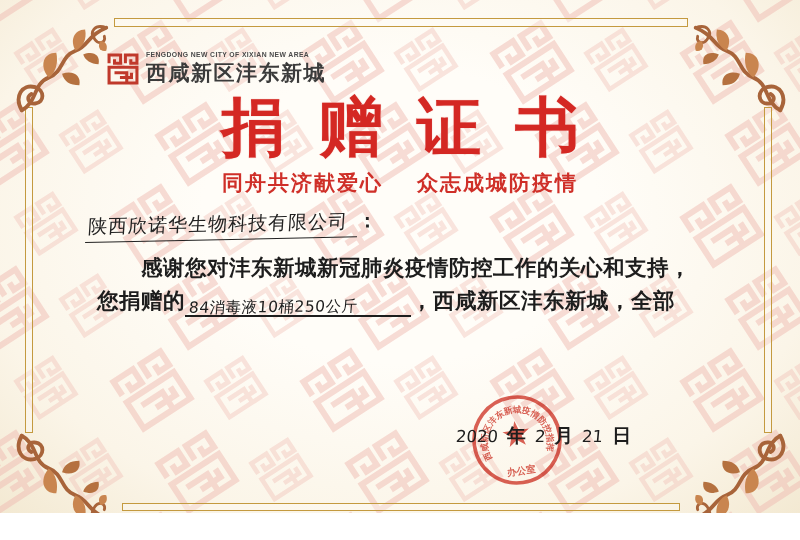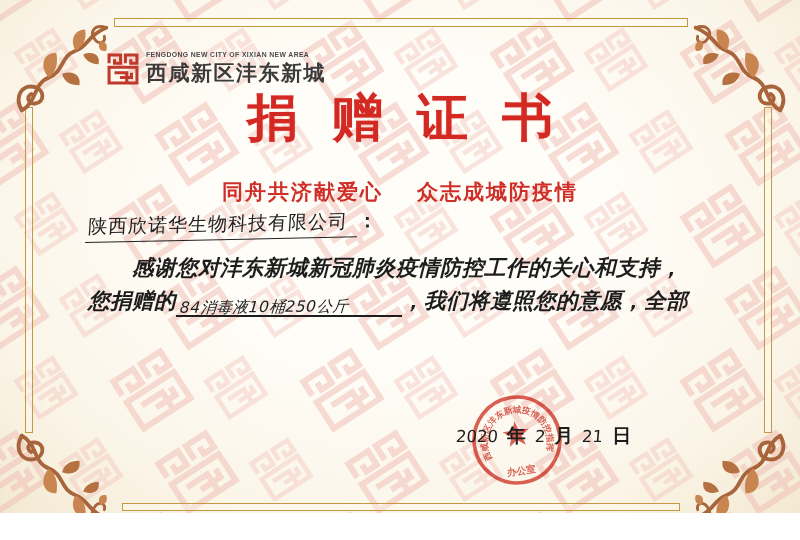--- a/index.html
+++ b/index.html
@@ -22,33 +22,33 @@
   .fl-bl{left:16px;top:430px;transform:scaleY(-1);}
   .fl-br{left:690px;top:430px;transform:scale(-1,-1);}
   
   .logo{position:absolute;left:106px;top:51px;display:flex;align-items:flex-start;}
   .logo-mark{width:34px;height:36px;color:#c0392b;}
   .logo-text{margin-left:6px;}
   .logo-en{font-family:"Liberation Sans","DejaVu Sans",sans-serif;font-size:6.8px;letter-spacing:.4px;color:#4a4a4a;font-weight:700;}
   .logo-zh{font-family:"Liberation Sans","DejaVu Sans",sans-serif;font-size:21px;font-weight:700;color:#3b3b3b;letter-spacing:1.5px;margin-top:1px;}
   
   .title{position:absolute;left:0;top:84px;width:800px;margin:0;text-align:center;
-    font-size:51px;font-weight:700;color:#d42823;letter-spacing:34px;text-indent:34px;
+    font-size:64px;font-weight:700;color:#d42823;letter-spacing:34px;text-indent:34px;
     font-family:"DejaVu Serif","Liberation Serif",serif;text-shadow:0 0 1px rgba(212,40,35,.5);}
-  .slogan{position:absolute;left:0;top:178px;width:800px;text-align:center;
+  .slogan{position:absolute;left:0;top:169px;width:800px;text-align:center;
     font-family:"Liberation Sans","DejaVu Sans",sans-serif;font-weight:700;font-size:21px;color:#cf2f28;letter-spacing:2px;}
   .slogan .gap{display:inline-block;width:34px;}
   
   .recipient{position:absolute;left:86px;top:211px;font-size:19px;color:#222;transform:rotate(-1.2deg);}
   .hand{font-family:"DejaVu Sans","Liberation Sans",sans-serif;transform:skewX(-5deg);display:inline-block;}
   .recipient .name{border-bottom:1.8px solid #222;padding:0 10px 2px 2px;letter-spacing:1px;}
   .recipient .colon{font-weight:700;}
   
-  .body-text{position:absolute;left:88px;top:252px;width:628px;color:#1d1d1d;
-    font-size:21.5px;font-weight:700;line-height:32.5px;letter-spacing:.5px;font-style:italic;}
+  .body-text{position:absolute;left:97px;top:252px;width:628px;color:#1d1d1d;
+    font-size:21.5px;font-weight:700;line-height:32.5px;letter-spacing:.5px;}
   .body-text p{margin:0;}
   .indent{text-indent:44px;}
   .gap-top{margin-top:7px !important;}
   .blank{display:inline-block;width:226px;border-bottom:2px solid #1d1d1d;height:26px;vertical-align:-4px;white-space:nowrap;}
   .blank .hand{font-size:15.5px;font-weight:400;letter-spacing:.5px;padding-left:4px;transform:skewX(-5deg) rotate(-.6deg);}
   
   .sign-block{position:absolute;left:360px;top:414px;width:366px;text-align:center;color:#1d1d1d;z-index:2;}
   .signature{font-size:20.5px;font-weight:700;letter-spacing:1px;}
   .date-line{margin-top:9px;font-size:19px;font-weight:700;}
   .date-line .hand{font-size:16.5px;font-weight:400;margin:0 5px;}
@@ -204,21 +204,21 @@
   <div class="slogan">
     <span>同舟共济献爱心</span><span class="gap"></span><span>众志成城防疫情</span>
   </div>
 
   <div class="recipient">
     <span class="hand name">陕西欣诺华生物科技有限公司</span><span class="colon">：</span>
   </div>
 
   <div class="body-text">
     <p class="indent">感谢您对沣东新城新冠肺炎疫情防控工作的关心和支持，</p>
-    <p><span>您捐赠的</span><span class="blank"><span class="hand">84消毒液10桶250公斤</span></span><span>，我们将遵照您的意愿，全部</span></p>
+    <p><span>您捐赠的</span><span class="blank"><span class="hand">84消毒液10桶250公斤</span></span><span>，西咸新区沣东新城，全部</span></p>
   </div>
 
   <div class="sign-block">
     <div class="date-line">
       <span class="hand">2020</span><span class="unit">年</span><span class="hand">2</span><span class="unit">月</span><span class="hand">21</span><span class="unit">日</span>
     </div>
   </div>
 
   <svg class="seal" viewBox="0 0 110 110" xmlns="http://www.w3.org/2000/svg">
     <defs>

